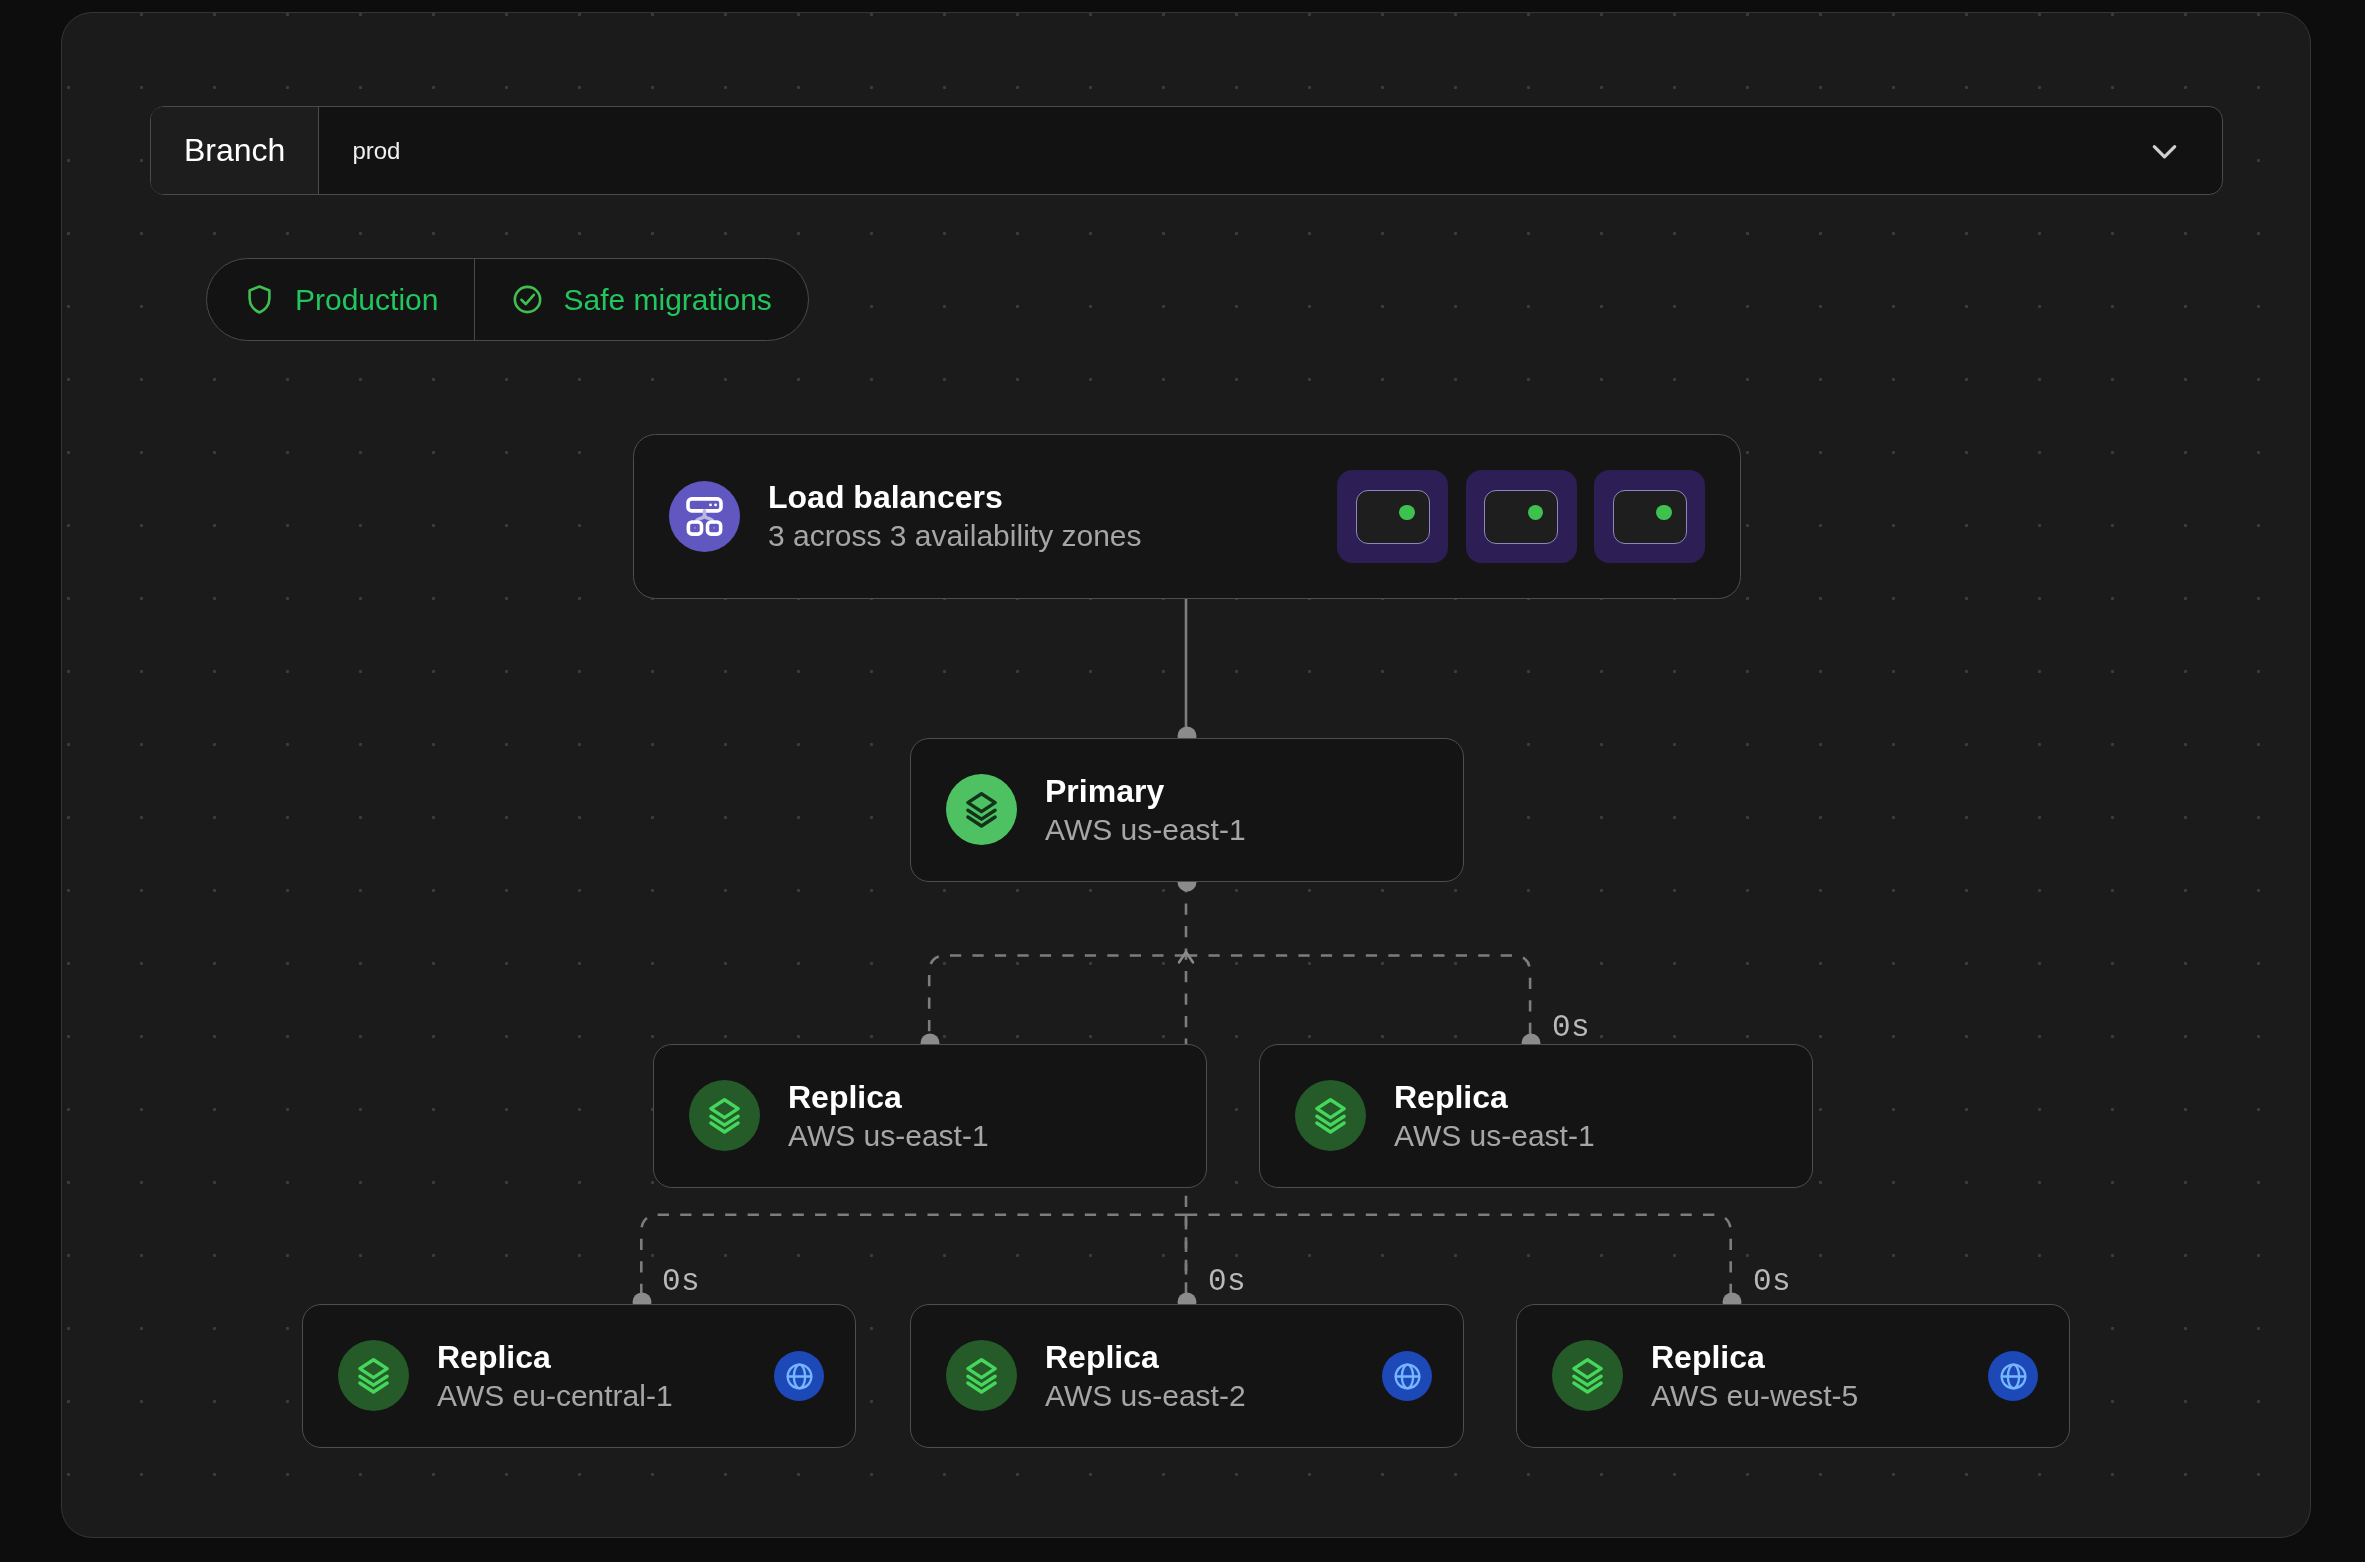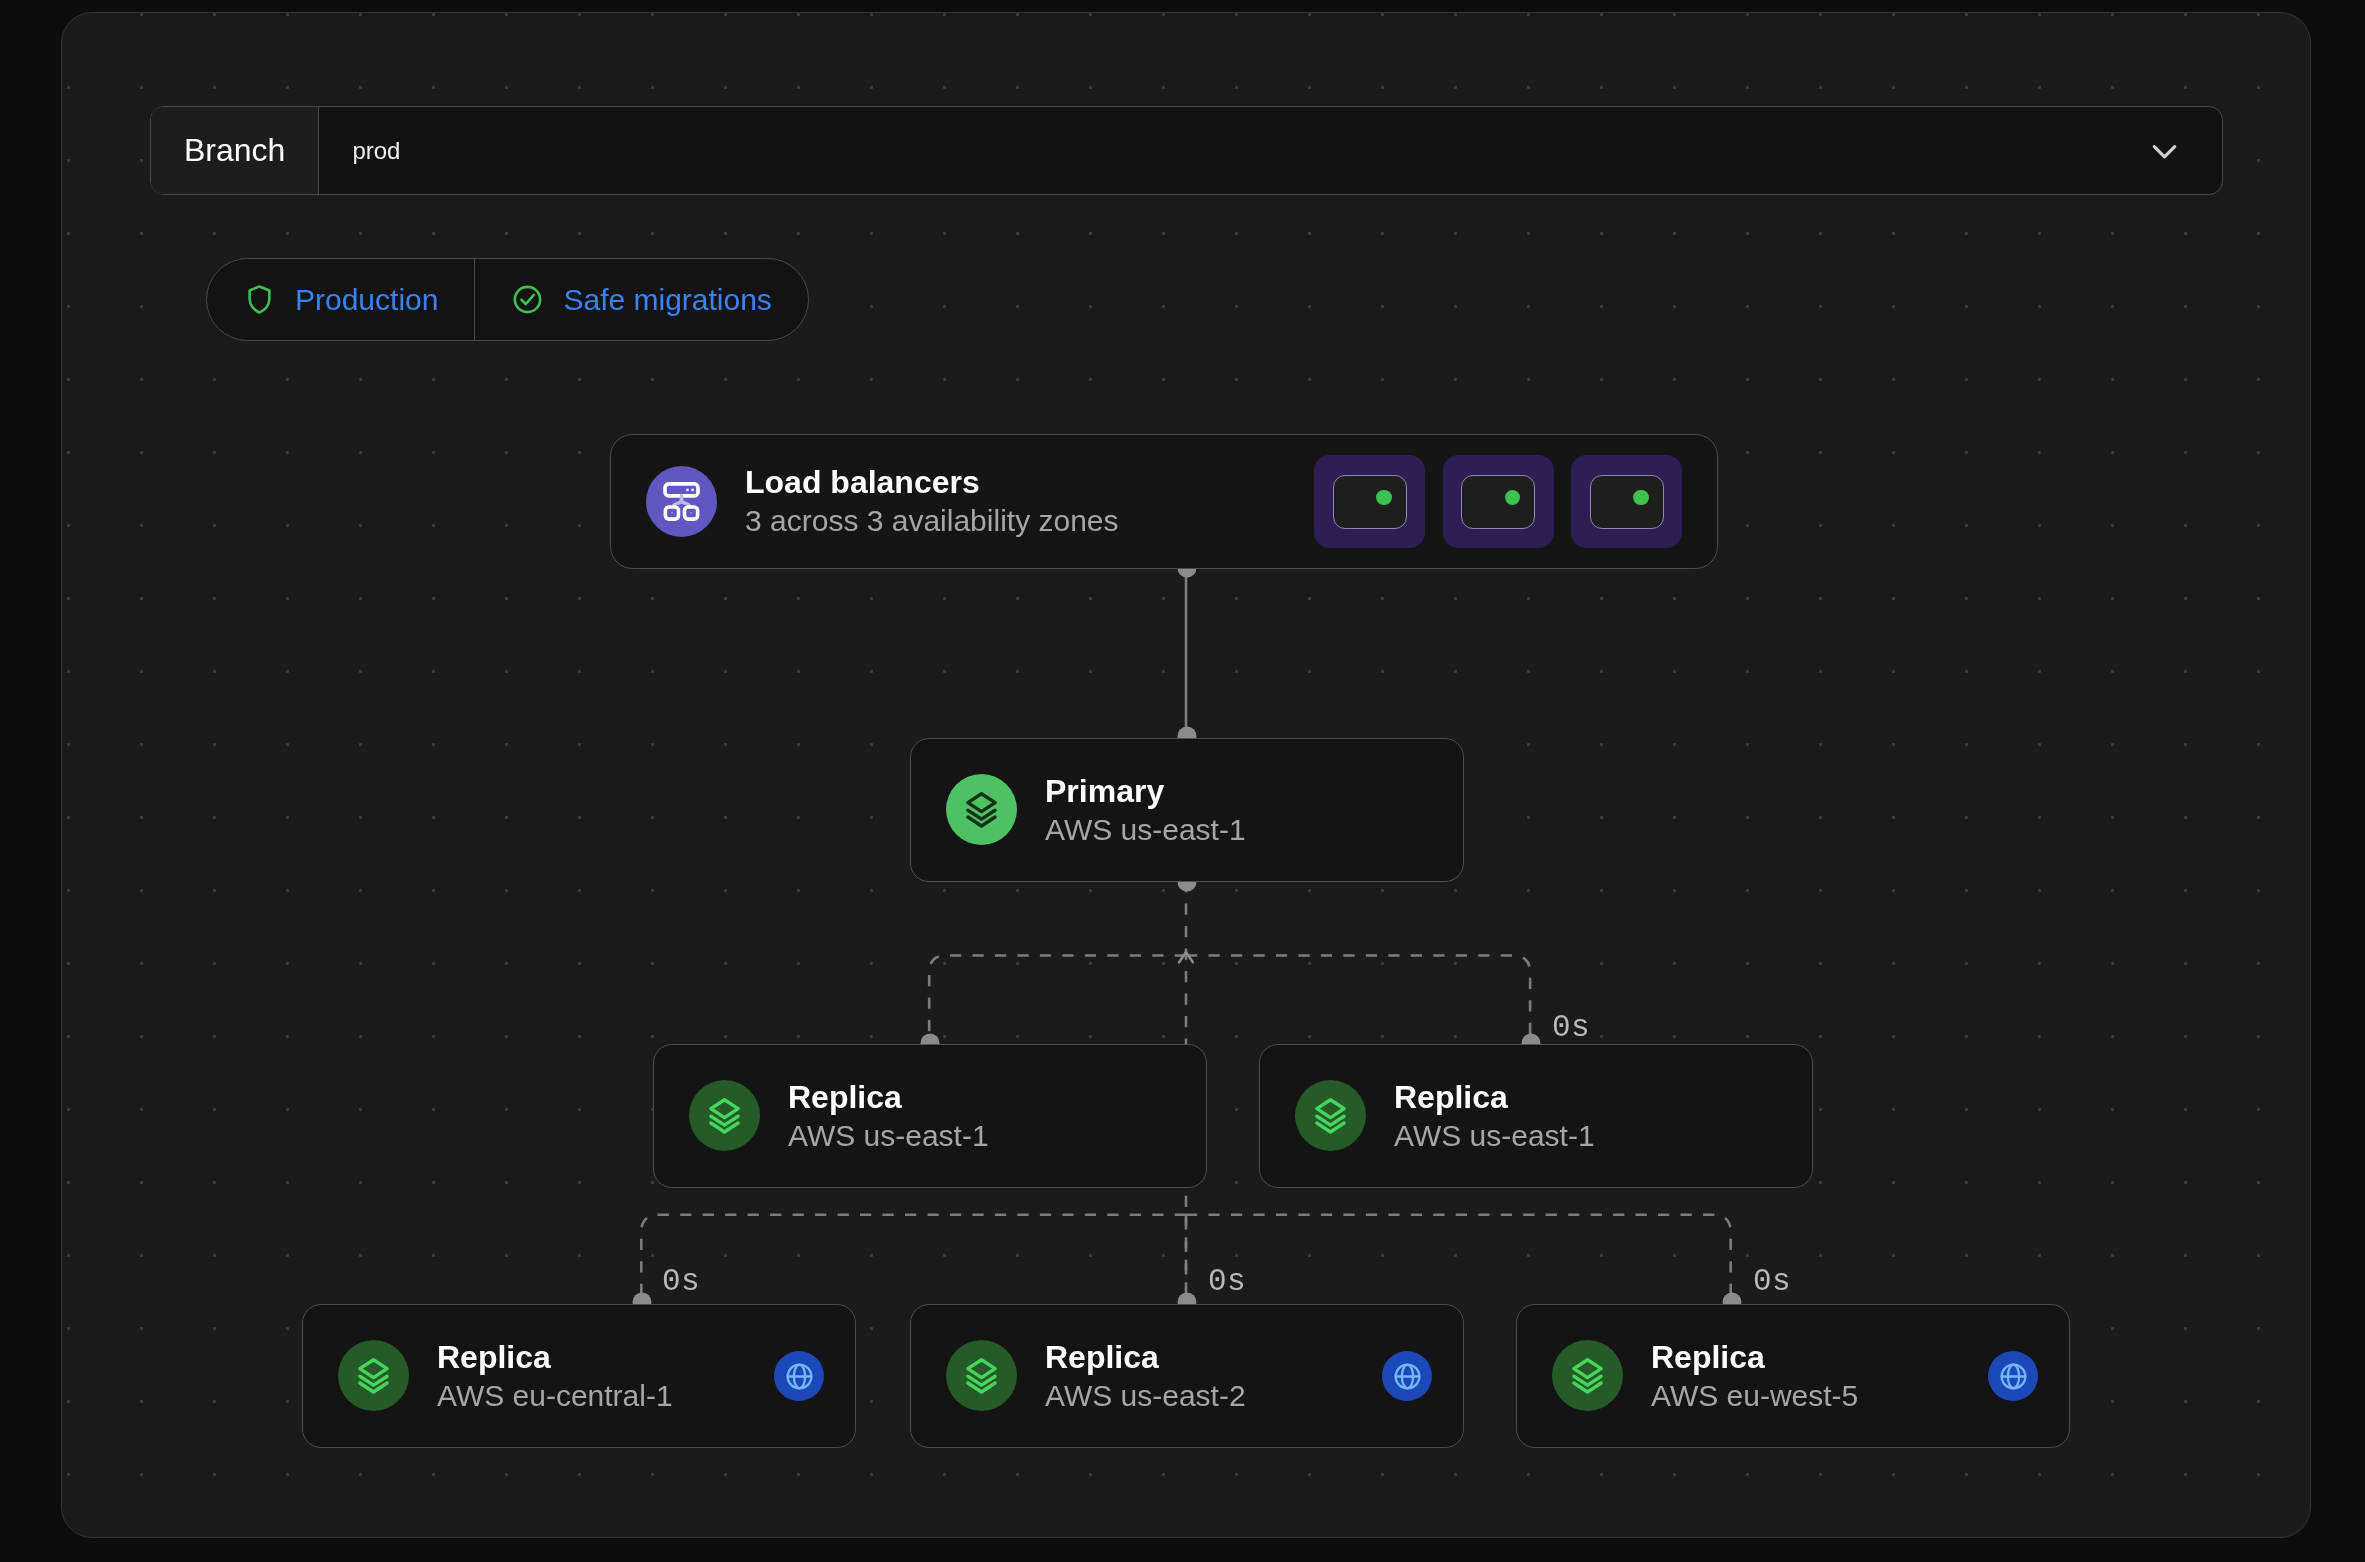--- a/index.html
+++ b/index.html
@@ -93,21 +93,21 @@
     border-radius: 42px;
     background: #131313;
     overflow: hidden;
   }
   .badge {
     display: flex;
     align-items: center;
     gap: 19px;
     padding: 0 36px;
     font-size: 30px;
-    color: #3b82f6;
+    color: #22c55e;
     white-space: nowrap;
   }
   .badge + .badge { border-left: 1.7px solid #4a4a4a; }
   .badge-ico { width: 33px; height: 33px; display: block; flex: none; }
 
   
   .edges {
     position: absolute;
     inset: 0;
     pointer-events: none;
@@ -283,21 +283,21 @@
     <div class="port" style="left:1469px; top:1030px;"></div>
     <div class="port" style="left:580px;  top:1289px;"></div>
     <div class="port" style="left:1125px; top:1289px;"></div>
     <div class="port" style="left:1670px; top:1289px;"></div>
 
     <div class="edge-label" style="left:1490px; top:985px;">0s</div>
     <div class="edge-label" style="left:600px;  top:1239px;">0s</div>
     <div class="edge-label" style="left:1146px; top:1239px;">0s</div>
     <div class="edge-label" style="left:1691px; top:1239px;">0s</div>
 
-    <div class="node lb" style="left:548px; top:421px; width:1108px; height:135px;">
+    <div class="node lb" style="left:571px; top:421px; width:1108px; height:165px;">
       <div class="node-left">
         <div class="node-icon lbicon">
           <svg viewBox="0 0 24 24" fill="none" stroke="#ffffff" stroke-width="1.9" stroke-linecap="round" stroke-linejoin="round">
             <rect x="3.2" y="2.6" width="17.6" height="6.4" rx="2"></rect>
             <circle cx="15.2" cy="5.8" r="0.75" fill="#ffffff" stroke="none"></circle>
             <circle cx="17.9" cy="5.8" r="0.75" fill="#ffffff" stroke="none"></circle>
             <path d="M12 9 V11.4" stroke="#bdb7e6"></path>
             <path d="M12 11.4 C12 13.4 7.6 12.6 7.6 14.8" stroke="#bdb7e6"></path>
             <path d="M12 11.4 C12 13.4 16.4 12.6 16.4 14.8" stroke="#bdb7e6"></path>
             <rect x="3.4" y="14.9" width="7" height="6.5" rx="1.9"></rect>

